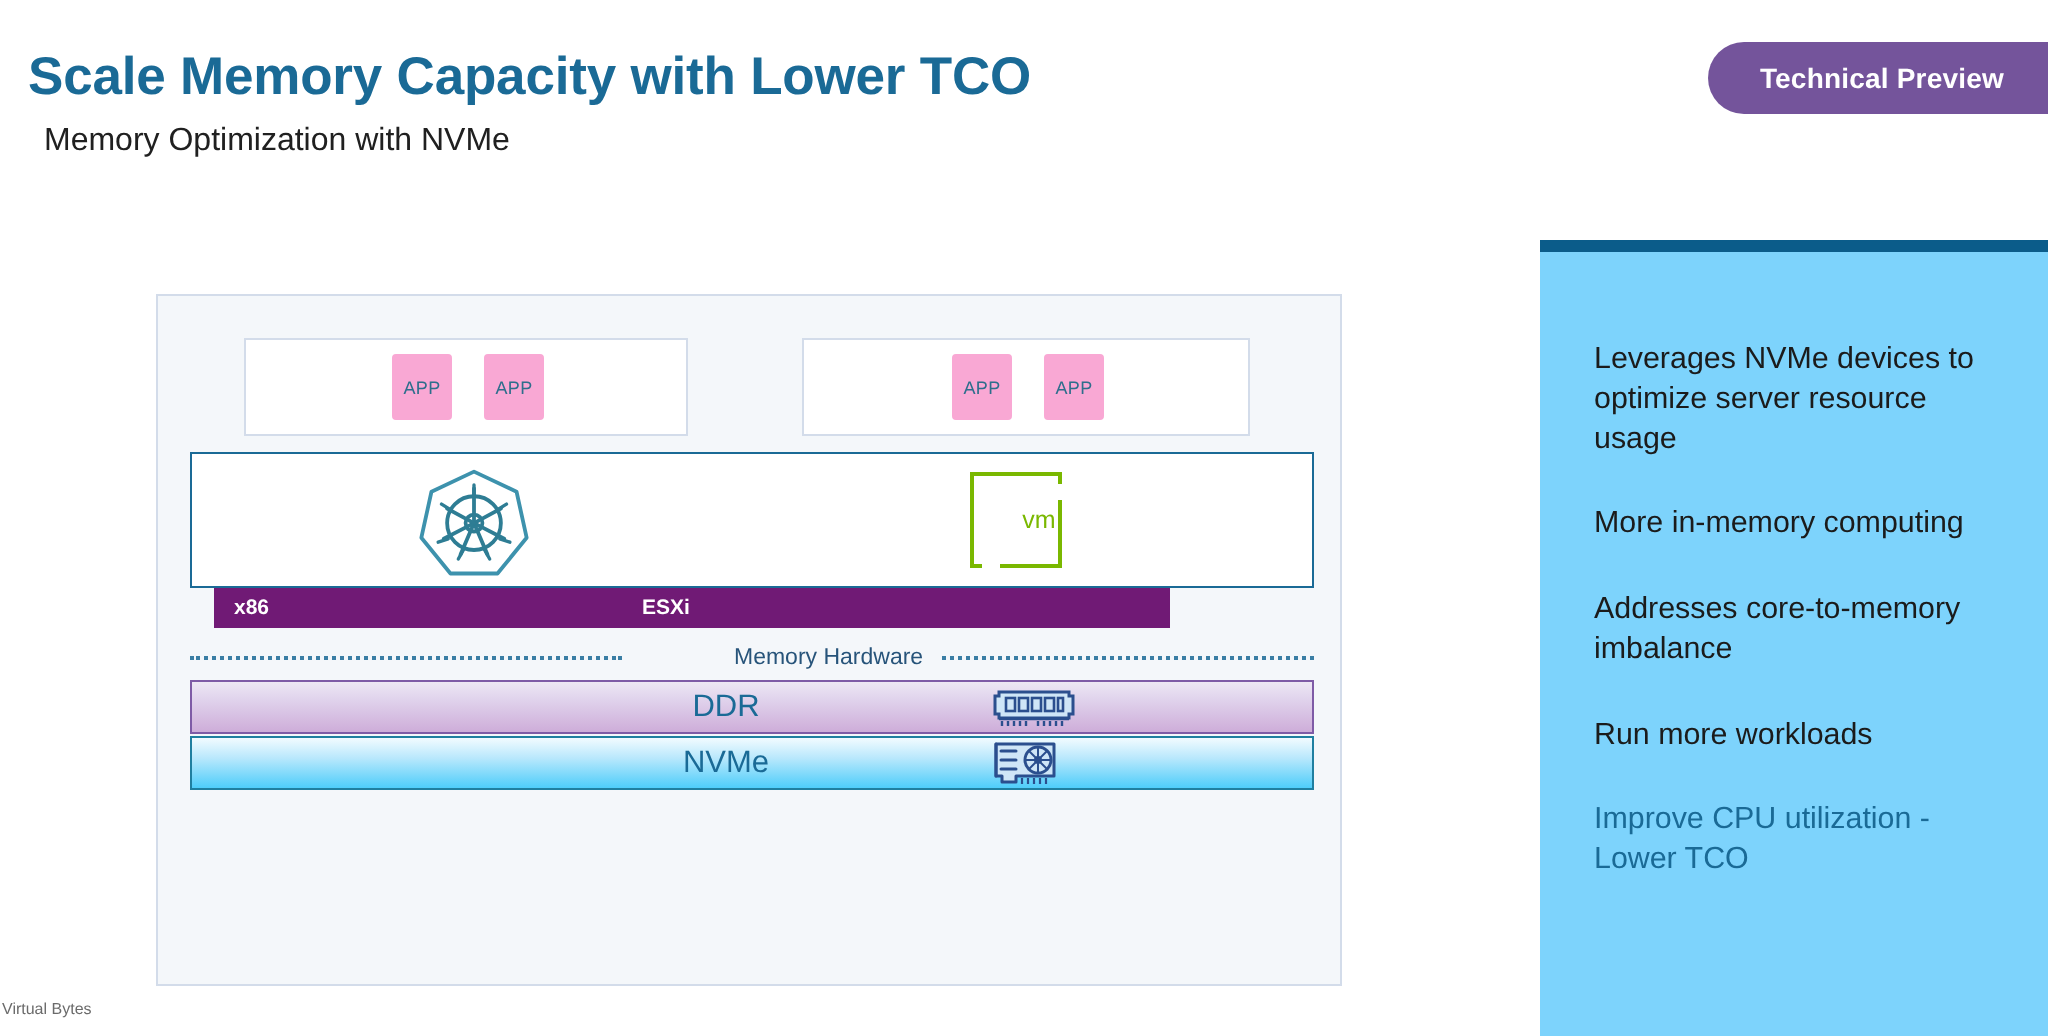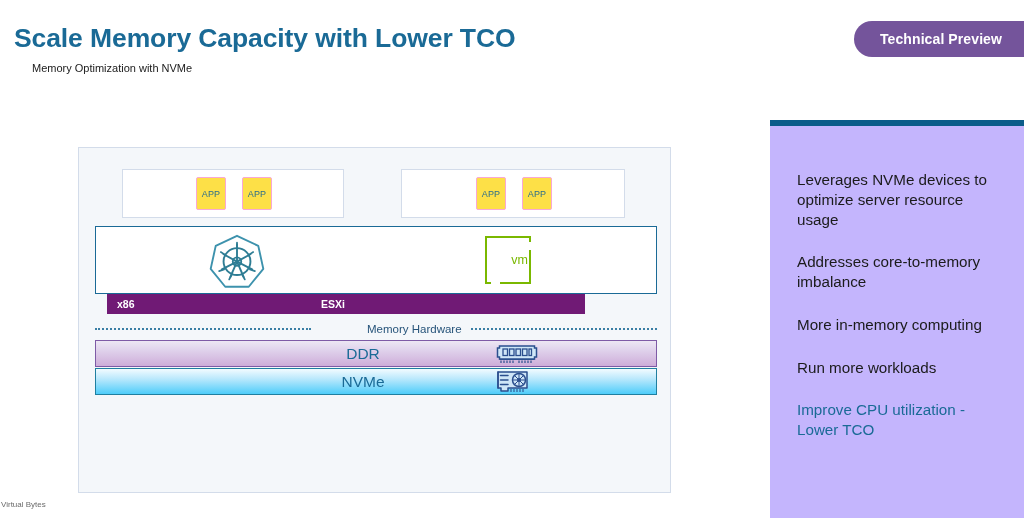--- a/index.html
+++ b/index.html
@@ -22,23 +22,23 @@
     left: 14px;
     top: 23px;
     font-size: 26.5px;
     font-weight: 600;
     color: #1a6a96;
     letter-spacing: -0.1px;
     white-space: nowrap;
   }
   .slide-subtitle {
     position: absolute;
-    left: 32px;
+    left: 22px;
     top: 62px;
-    font-size: 11px;
+    font-size: 16px;
     font-weight: 400;
     color: #202020;
     white-space: nowrap;
   }
 
   
   .tech-badge {
     position: absolute;
     right: 0;
     top: 21px;
@@ -58,21 +58,21 @@
     white-space: nowrap;
   }
 
   
   .rail {
     position: absolute;
     left: 770px;
     top: 120px;
     width: 254px;
     height: 398px;
-    background: #c4b5fd;
+    background: #7dd3fc;
     box-sizing: border-box;
   }
   .rail-topbar {
     position: absolute;
     left: 0;
     top: 0;
     width: 100%;
     height: 6px;
     background: #0b5c8a;
   }
@@ -123,21 +123,21 @@
     gap: 16px;
     margin: 0 auto;
   }
   .app-group.left  .apps { transform: translateX(1px); }
   .app-group.right .apps { transform: translateX(1px); }
   .app-box {
     width: 30px;
     height: 33px;
     border: 1px solid #f9a8d4;
     border-radius: 2px;
-    background: #fde047;
+    background: #f9a8d4;
     display: flex;
     align-items: center;
     justify-content: center;
     font-size: 9px;
     color: #2d6e8c;
     letter-spacing: 0.2px;
     box-sizing: border-box;
   }
 
   
@@ -431,20 +431,20 @@
         </g>
       </svg>
     </span>
   </div>
 </div>
 
 <div class="rail">
   <div class="rail-topbar"></div>
   <div class="rail-list">
     <div class="rail-item">Leverages NVMe devices to optimize server resource usage</div>
+    <div class="rail-item">More in-memory computing</div>
     <div class="rail-item">Addresses core-to-memory imbalance</div>
-    <div class="rail-item">More in-memory computing</div>
     <div class="rail-item">Run more workloads</div>
     <div class="rail-item accent">Improve CPU utilization - Lower TCO</div>
   </div>
 </div>
 
 <div class="footer-note">Virtual Bytes</div>
 
 </body></html>

